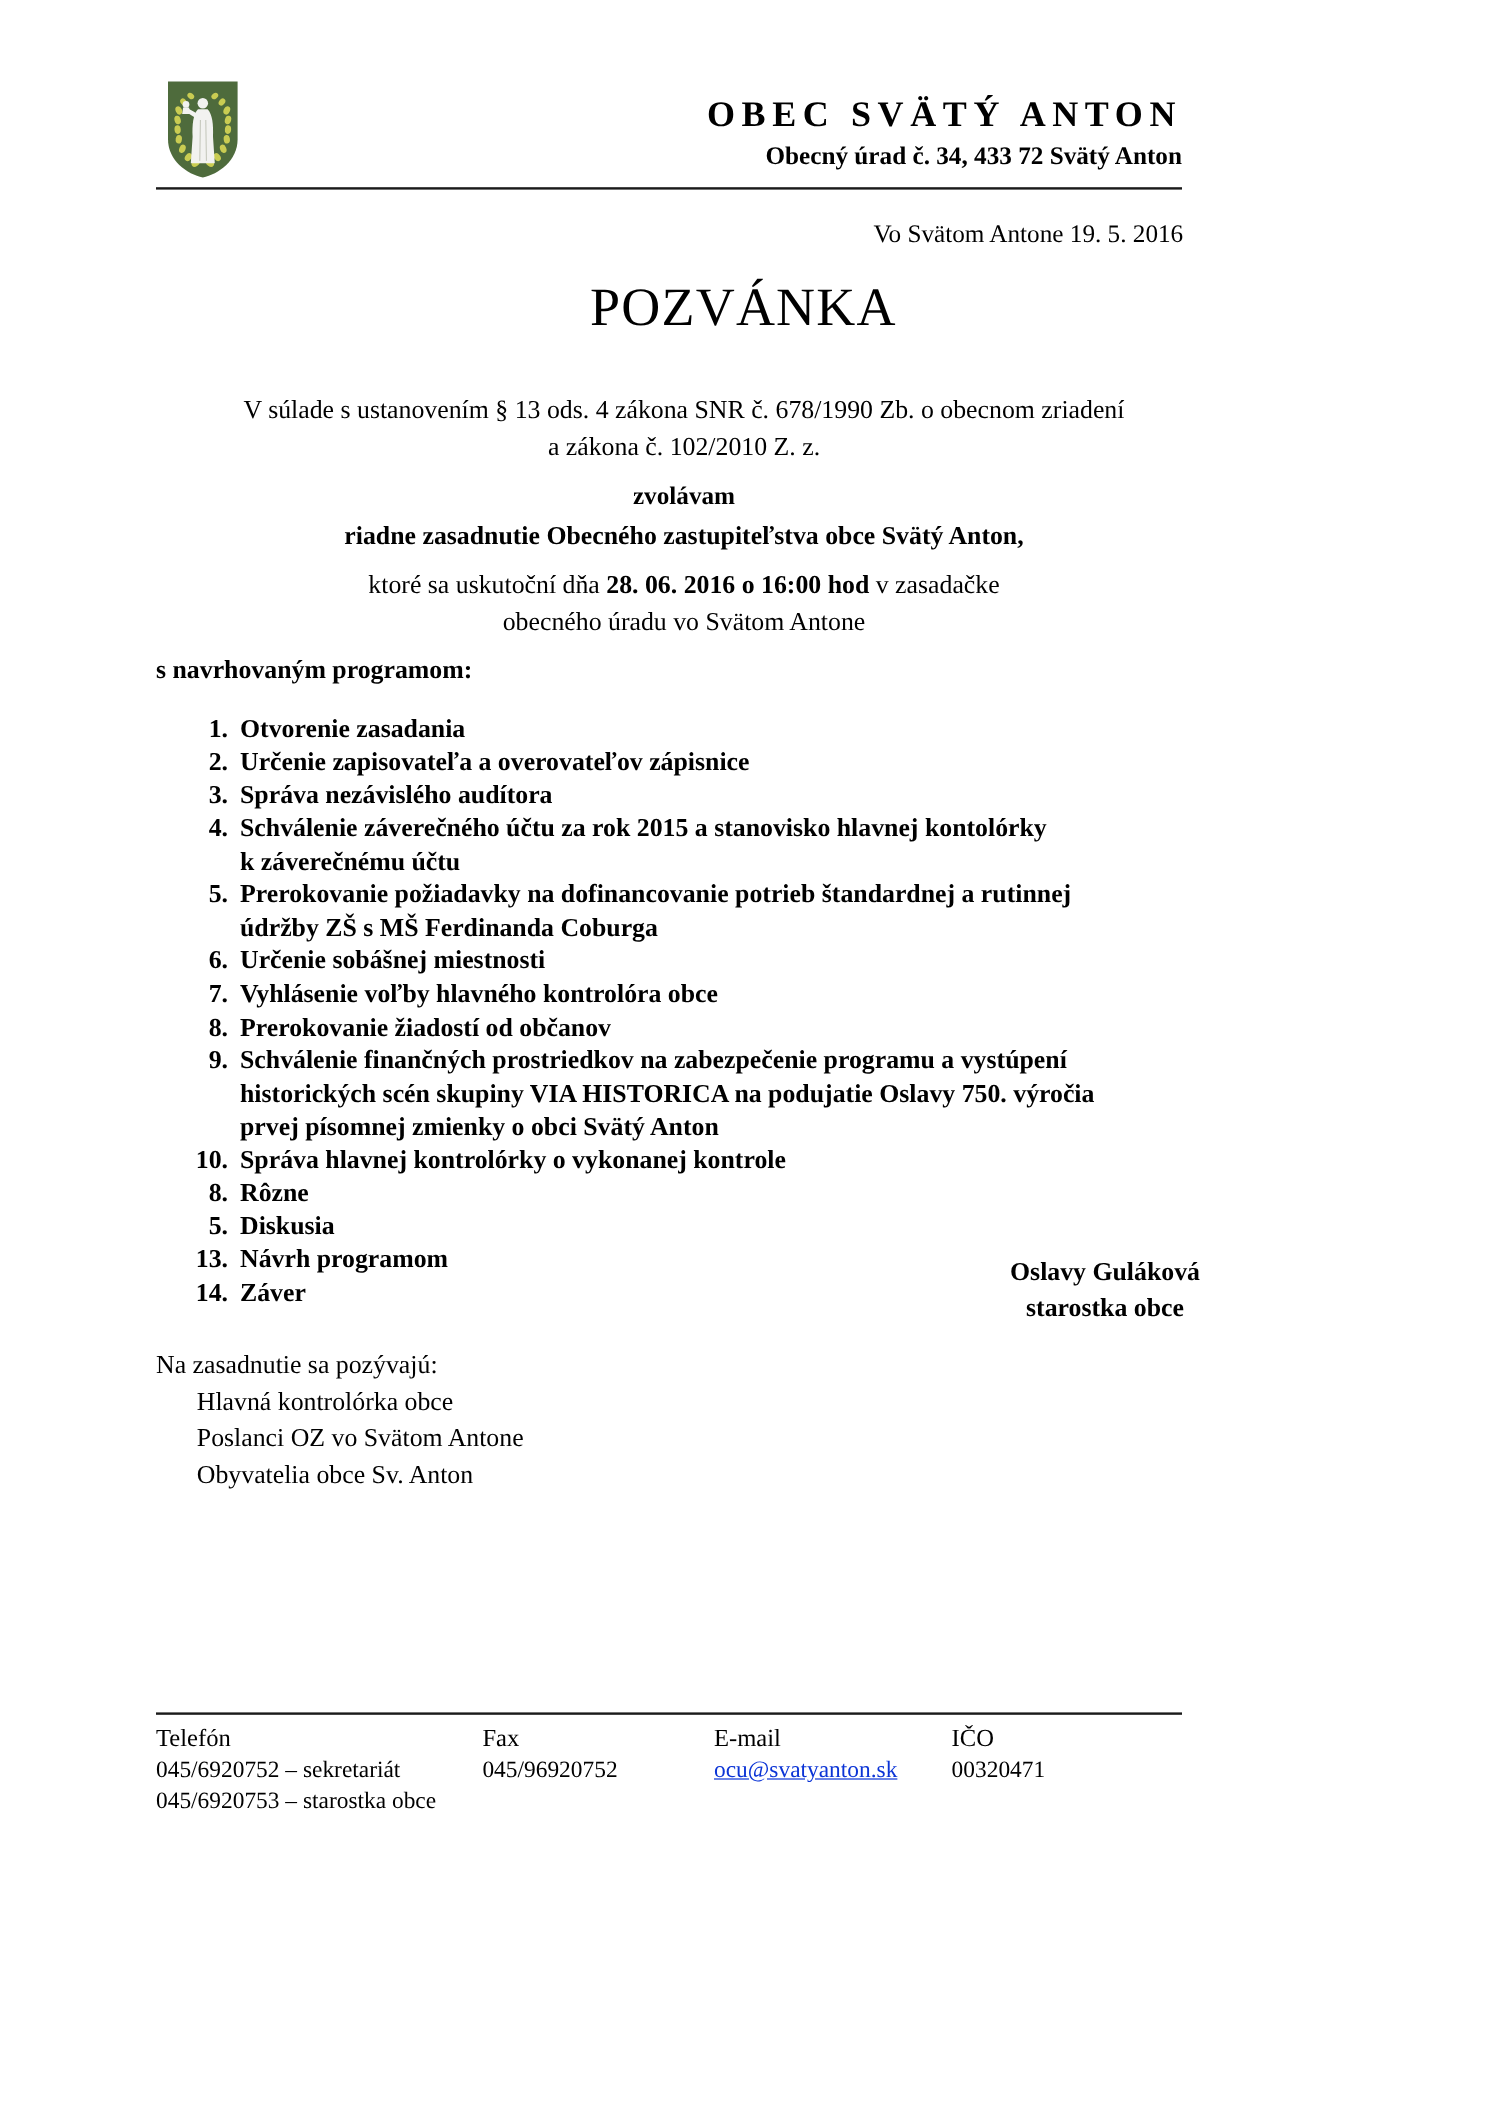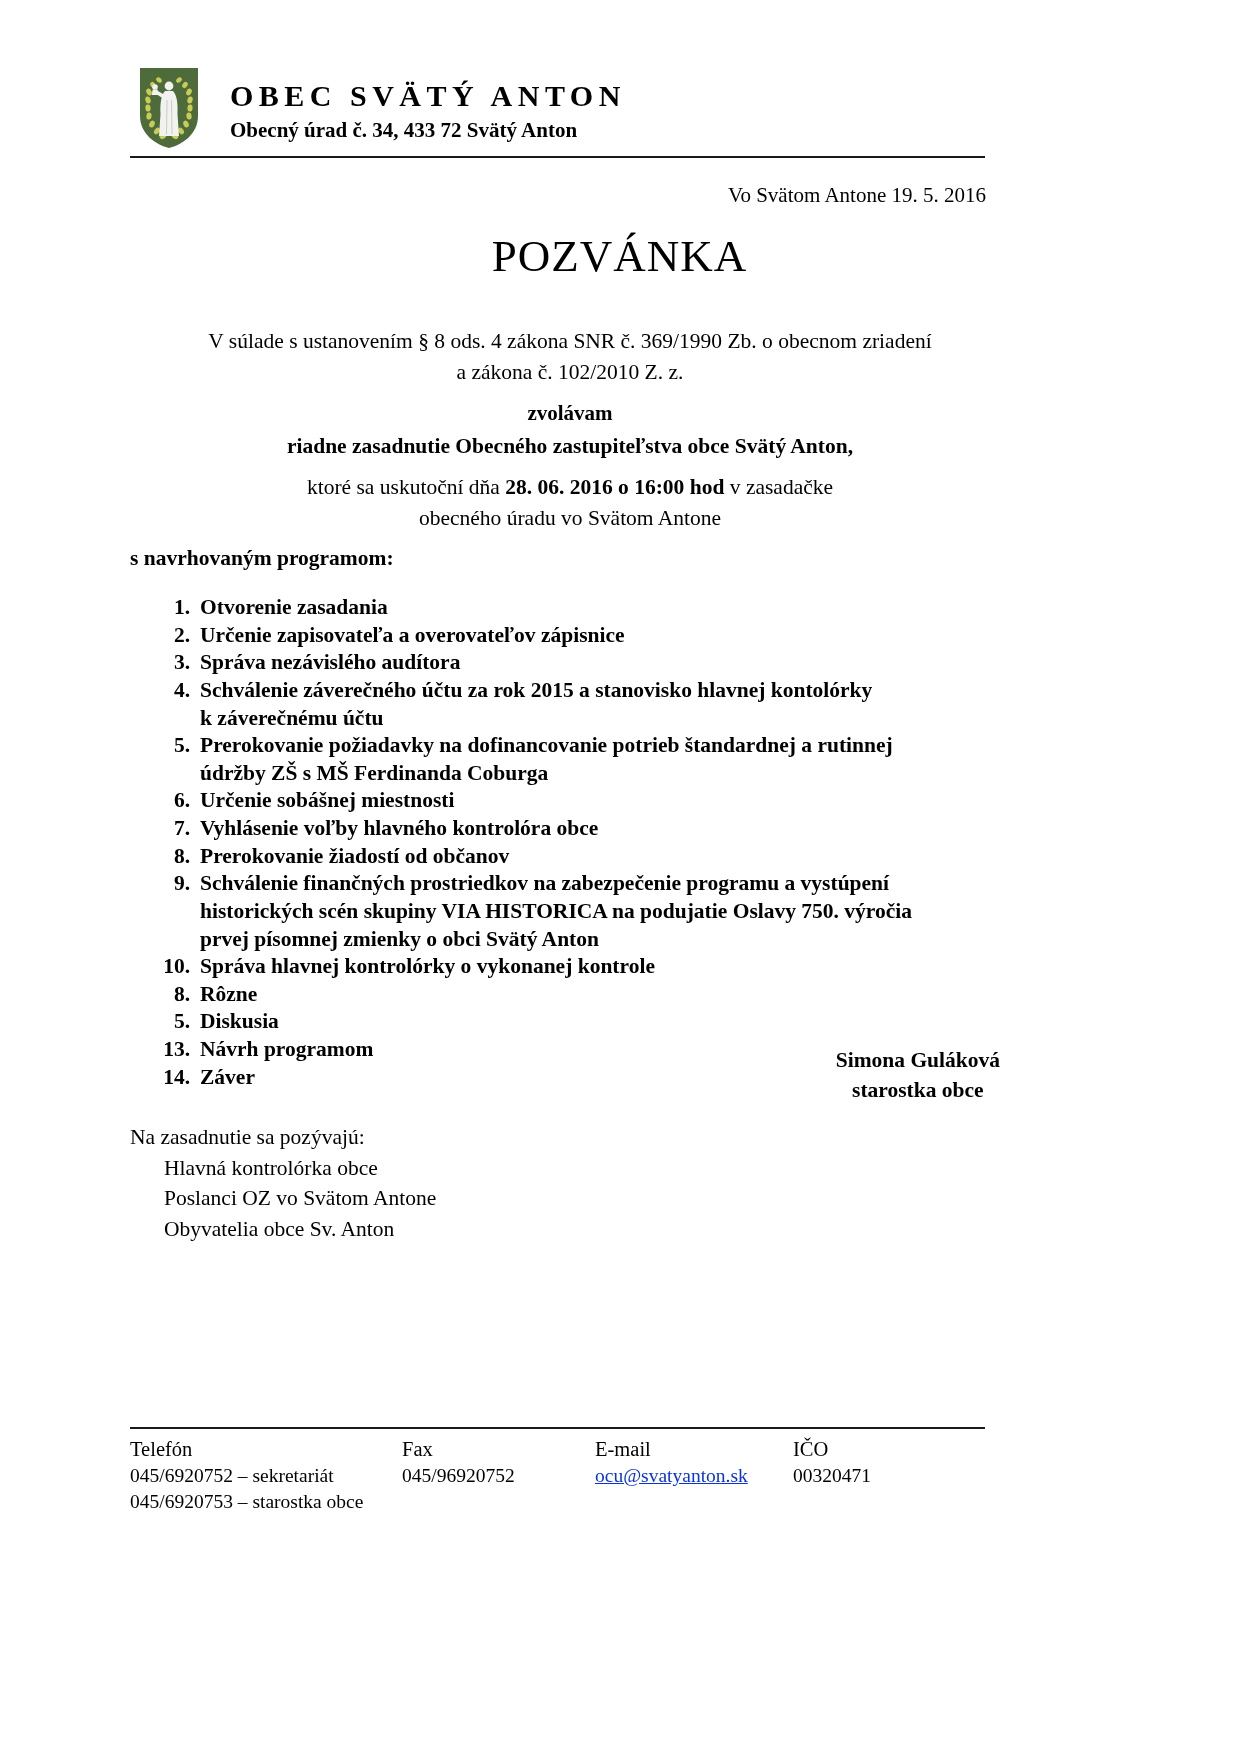--- a/index.html
+++ b/index.html
@@ -36,21 +36,21 @@
     left: 8px;
     top: 4px;
     width: 62px;
     height: 84px;
   }
   .header-text {
     position: absolute;
     left: 100px;
     top: 16px;
     width: 755px;
-    text-align: left;
+    text-align: right;
   }
   .org-name {
     font-size: 30px;
     font-weight: bold;
     letter-spacing: 5.5px;
     line-height: 1.18;
     white-space: nowrap;
   }
   .org-addr {
     font-size: 21px;
@@ -275,21 +275,21 @@
       <div class="org-addr">Obecný úrad č. 34, 433 72 Svätý Anton</div>
     </div>
   </div>
   <div class="header-rule"></div>
 
   <div class="dateline">Vo Svätom Antone 19. 5. 2016</div>
 
   <div class="doc-title">POZVÁNKA</div>
 
   <div class="intro">
-    <span>V súlade s ustanovením § 8 ods. 4 zákona SNR č. 369/1990 Zb. o obecnom zriadení</span>
+    <span>V súlade s ustanovením § 13 ods. 4 zákona SNR č. 678/1990 Zb. o obecnom zriadení</span>
     <span class="l2">a zákona č. 102/2010 Z. z.</span>
   </div>
 
   <div class="convene">
     <span>zvolávam</span>
     <span class="sub">riadne zasadnutie Obecného zastupiteľstva obce Svätý Anton,</span>
   </div>
 
   <div class="when">
     <span>ktoré sa uskutoční dňa </span><b>28. 06. 2016 o 16:00 hod</b><span> v zasadačke</span>
@@ -375,21 +375,21 @@
     </div>
 
     <div class="prog-item">
       <span class="prog-num">14.</span>
       <span class="prog-txt"><span>Záver</span></span>
     </div>
 
   </div>
 
   <div class="signature">
-    <div>Simona Guláková</div>
+    <div>Oslavy Guláková</div>
     <div>starostka obce</div>
   </div>
 
   <div class="recipients">
     <p class="r-head">Na zasadnutie sa pozývajú:</p>
     <p class="r-item">Hlavná kontrolórka obce</p>
     <p class="r-item">Poslanci OZ vo Svätom Antone</p>
     <p class="r-item">Obyvatelia obce Sv. Anton</p>
   </div>
 

